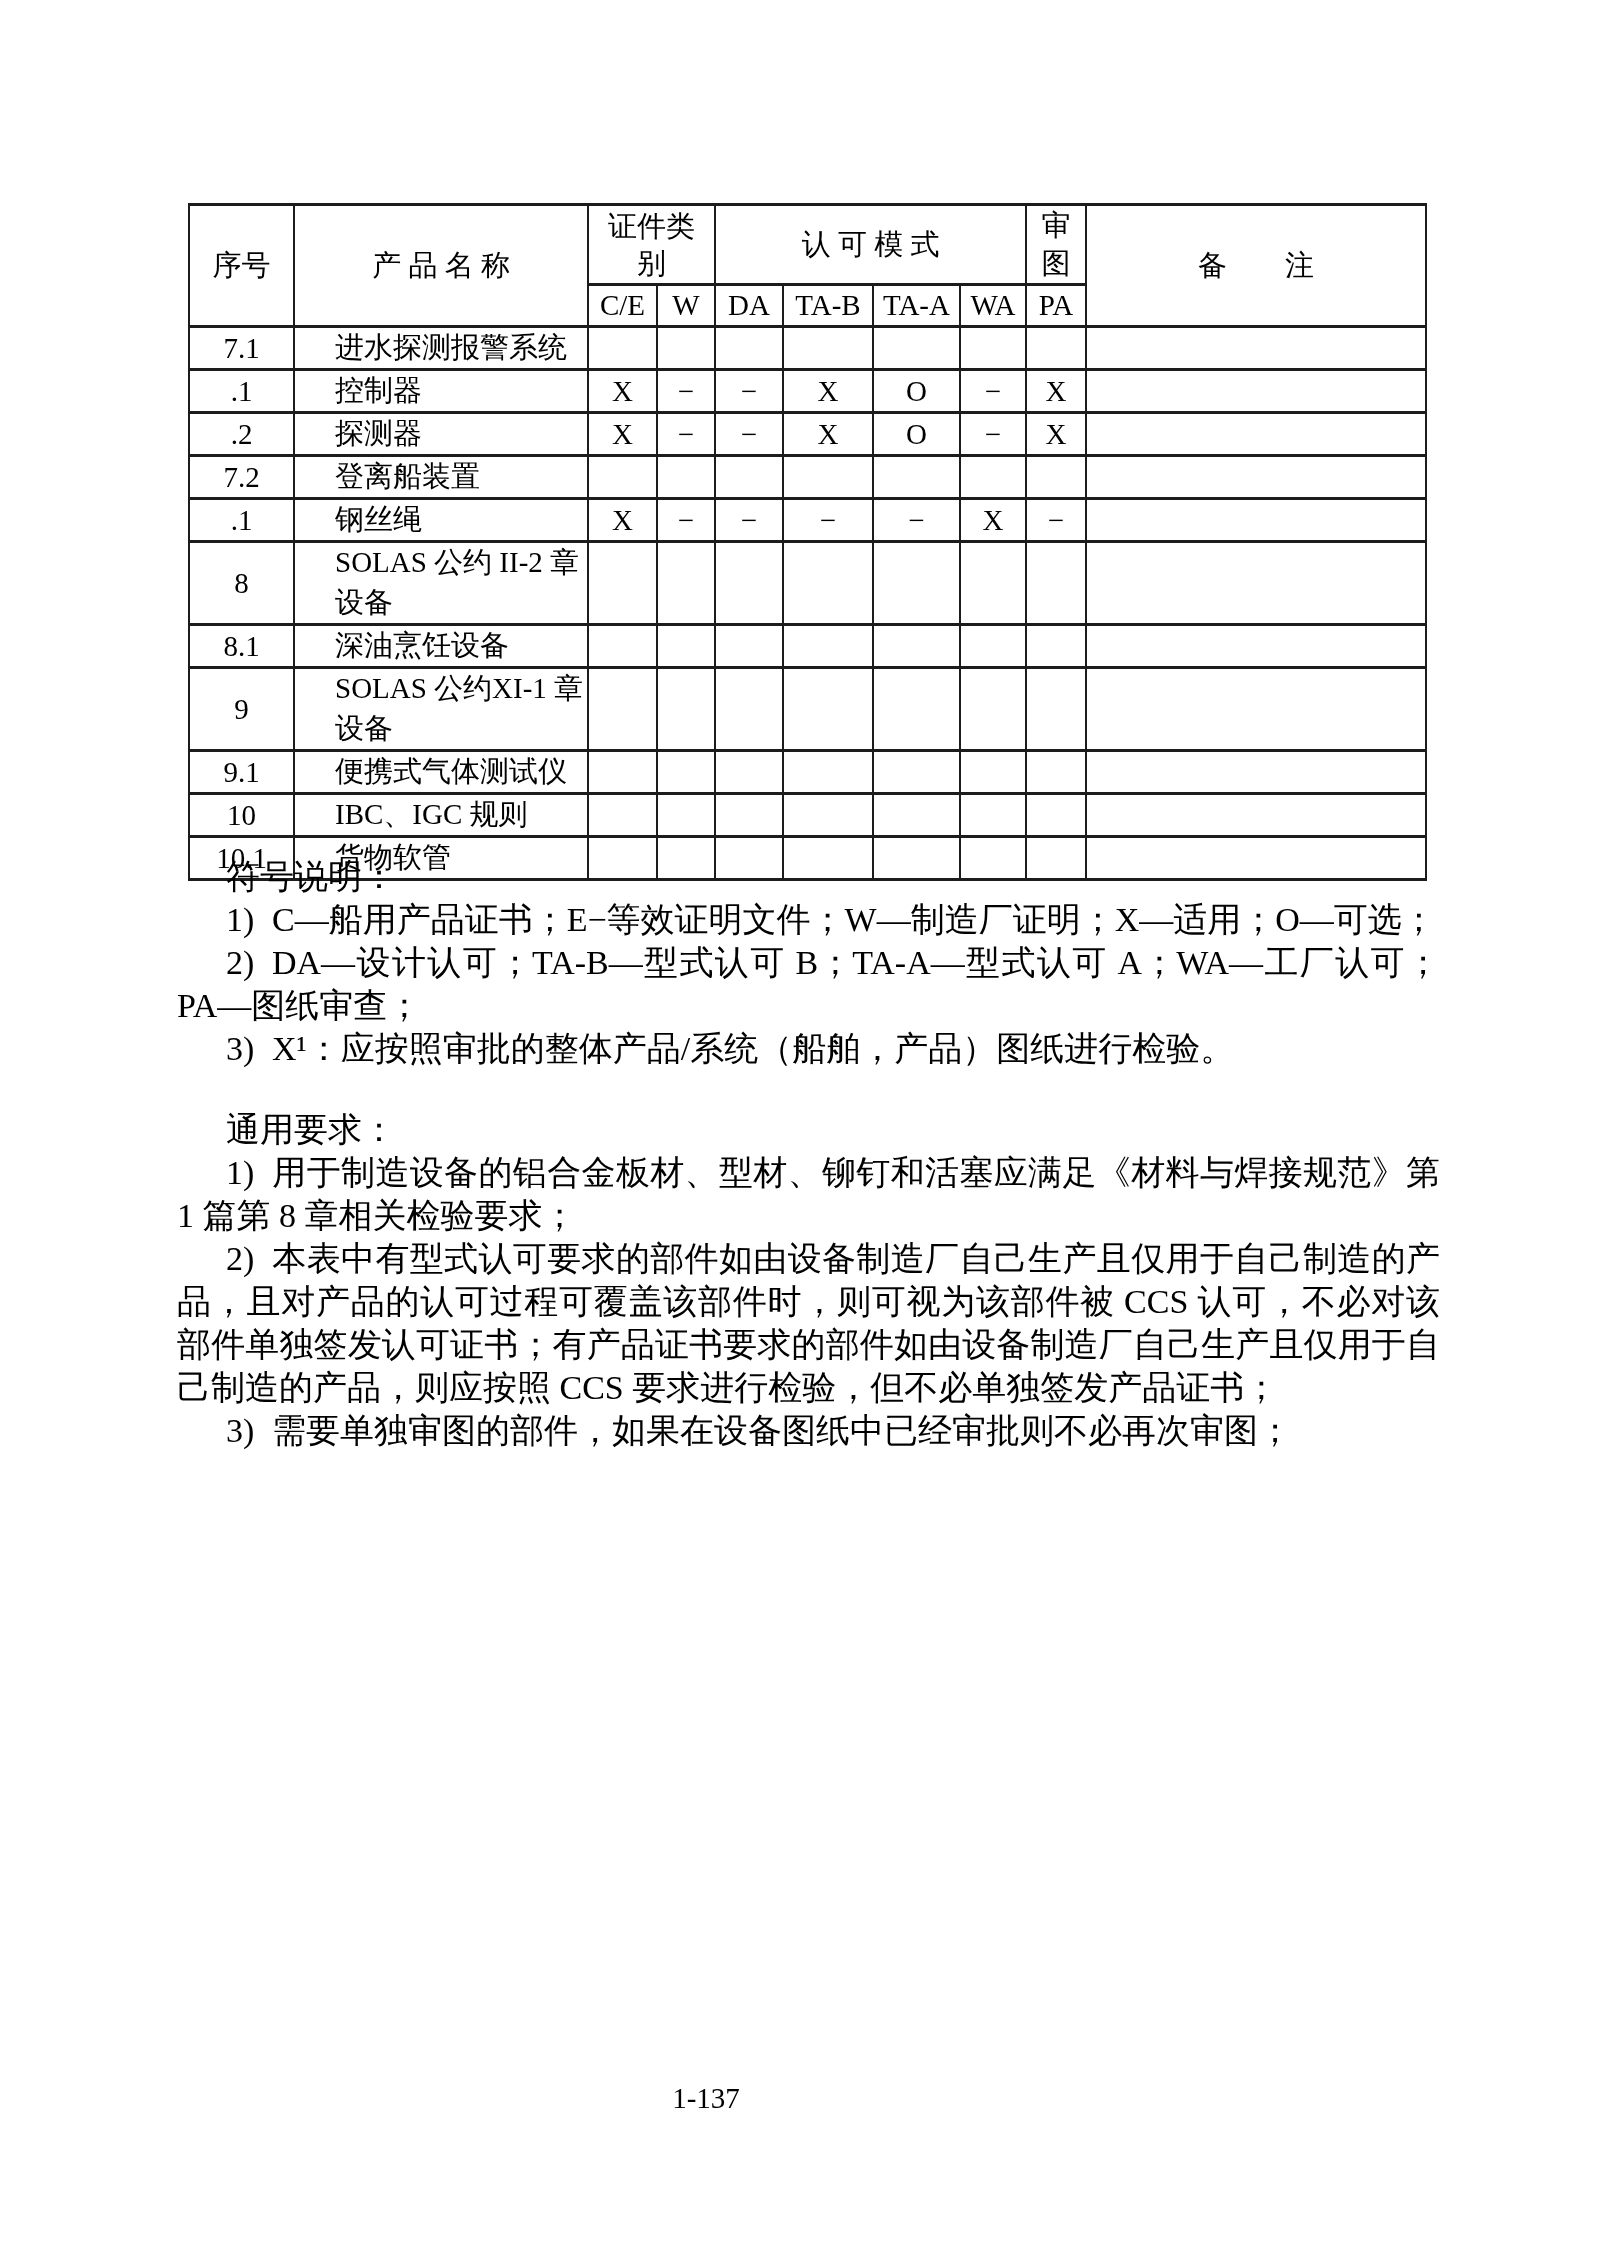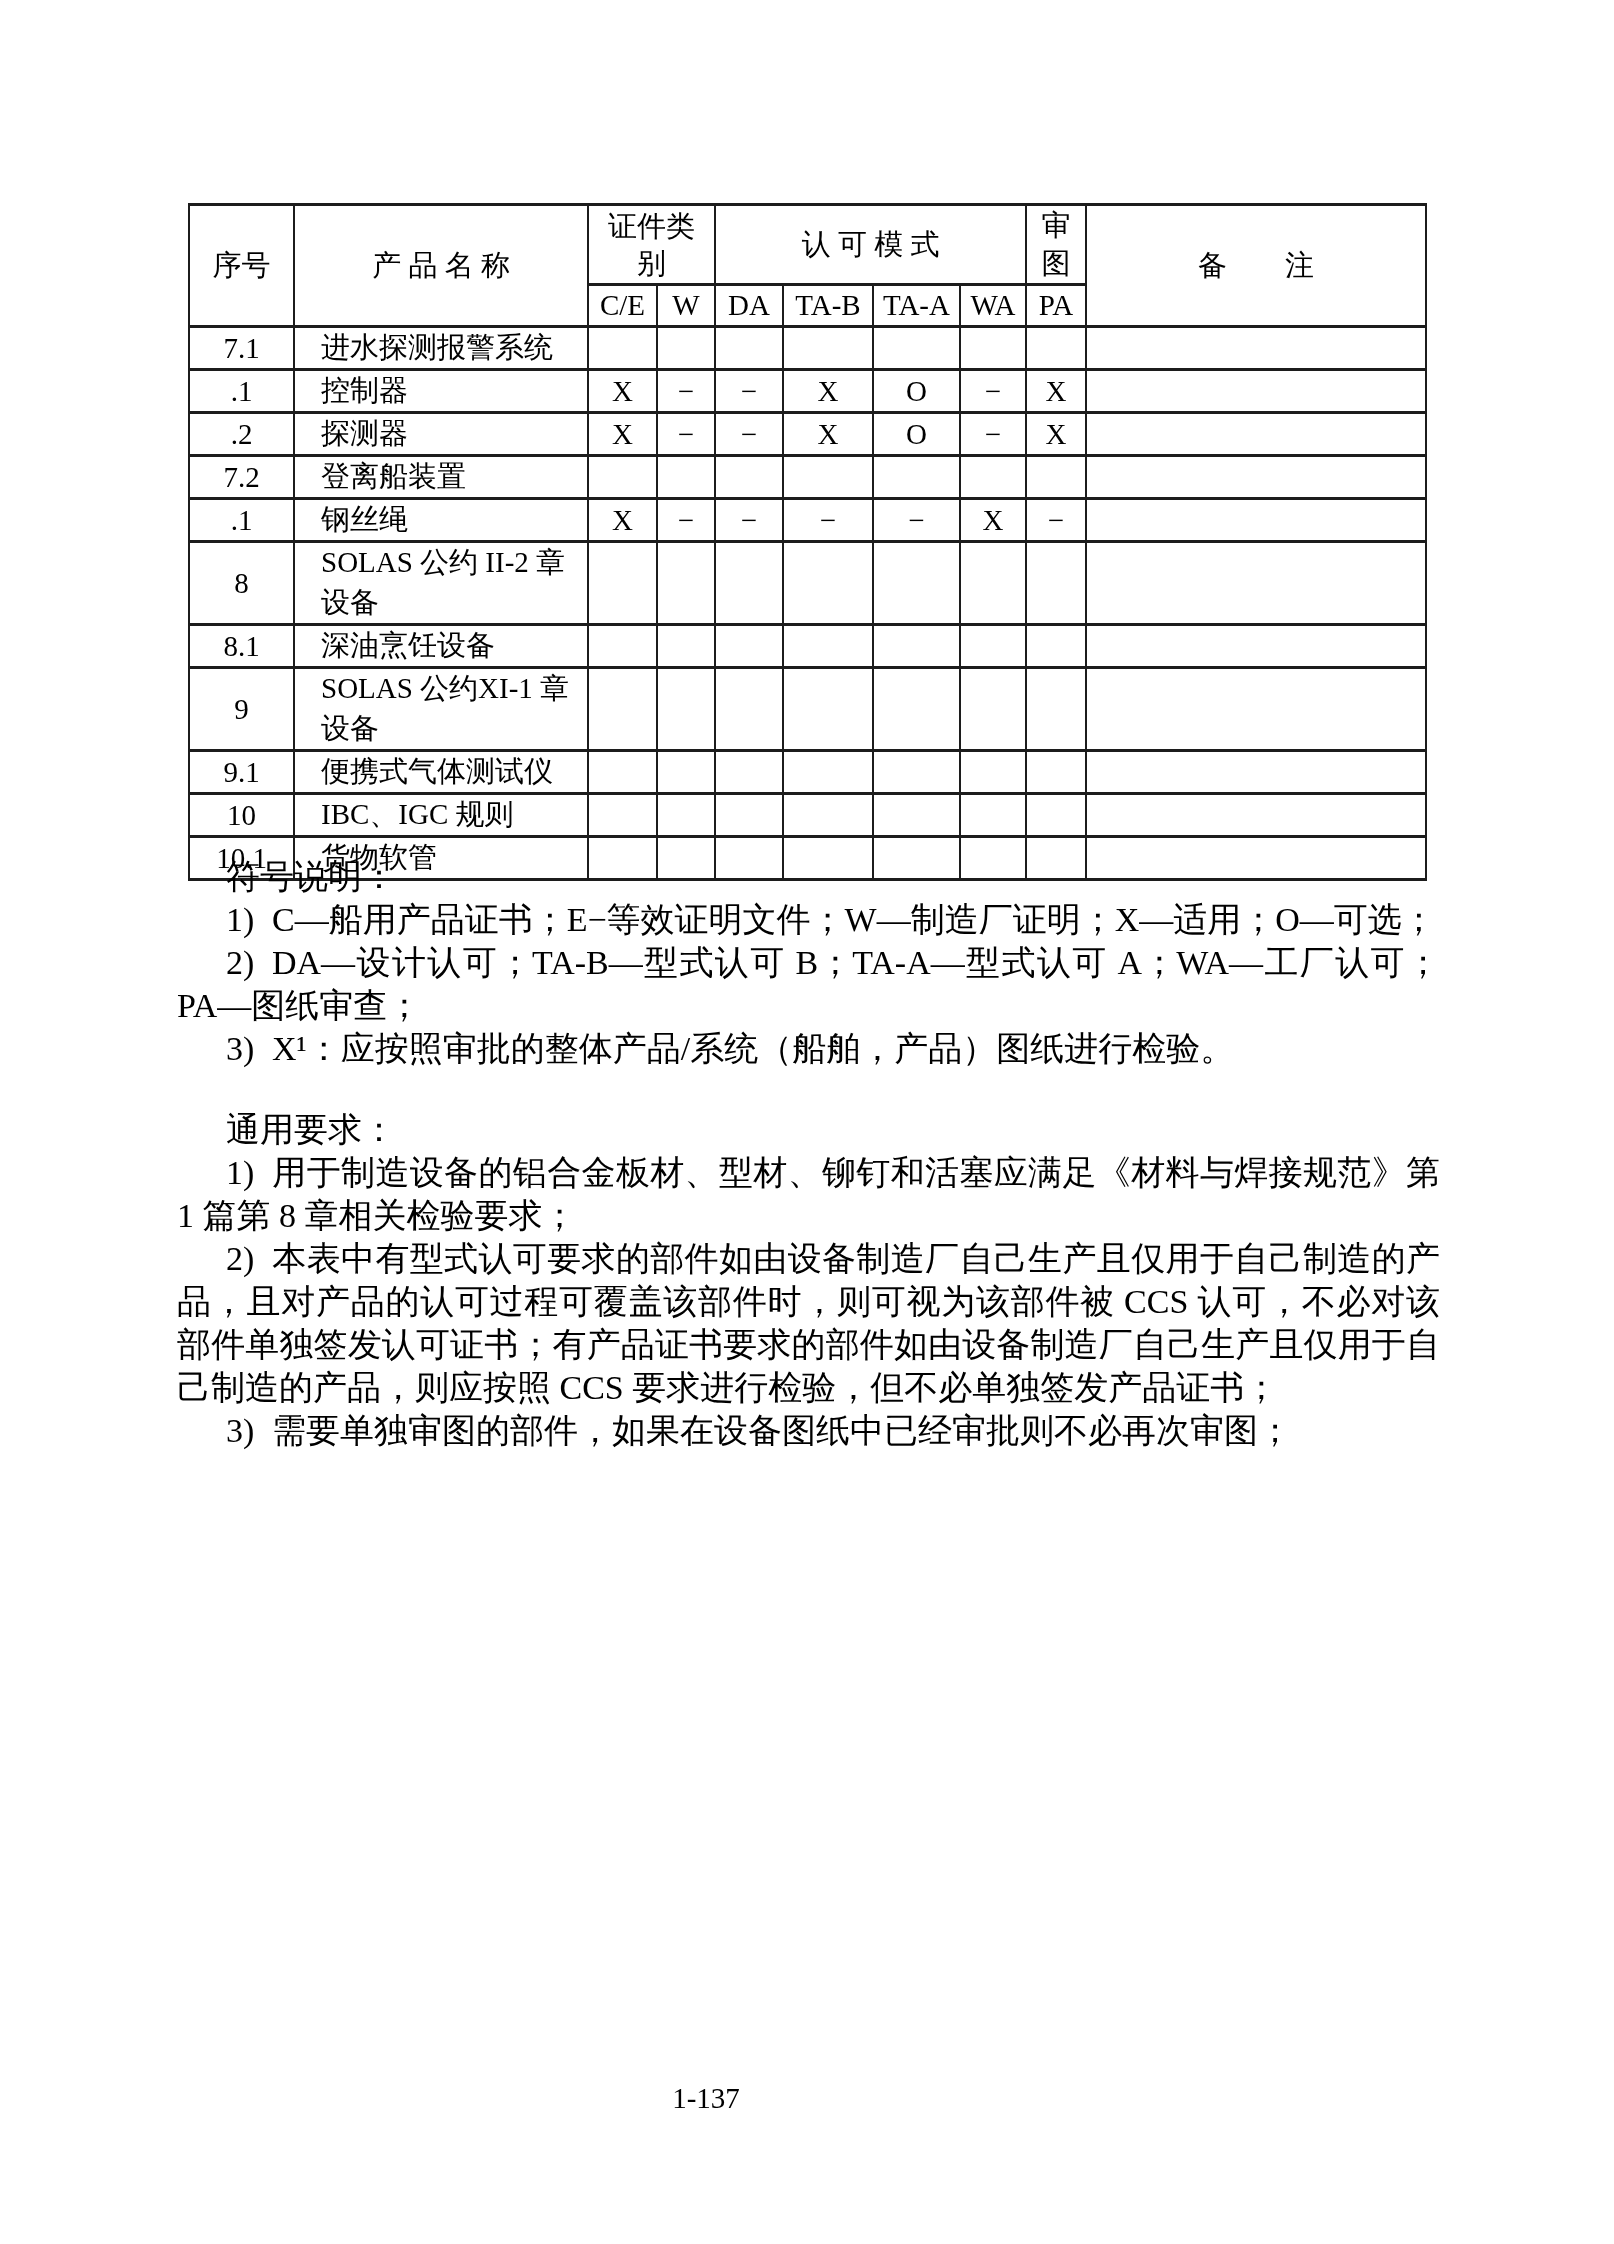--- a/index.html
+++ b/index.html
@@ -28,21 +28,21 @@
     font-weight: normal;
     font-size: 29px;
     text-align: center;
     vertical-align: middle;
     padding: 0;
     overflow: hidden;
   }
   .doc-table thead tr.h1 { height: 80px; }
   .doc-table thead tr.h2 { height: 42px; }
   .doc-table tbody tr { height: 41px; }
-  .doc-table td.c-name { text-align: left; padding-left: 26px; }
+  .doc-table td.c-name { text-align: left; padding-left: 40px; }
   .wrap-cert  { width: 96px; margin: 0 auto; line-height: 1.25; }
   .wrap-review { width: 32px; margin: 0 auto; line-height: 1.3; }
 
   
   .notes {
     position: absolute;
     left: 177px;
     top: 855px;
     width: 1263px;
     font-size: 34px;

